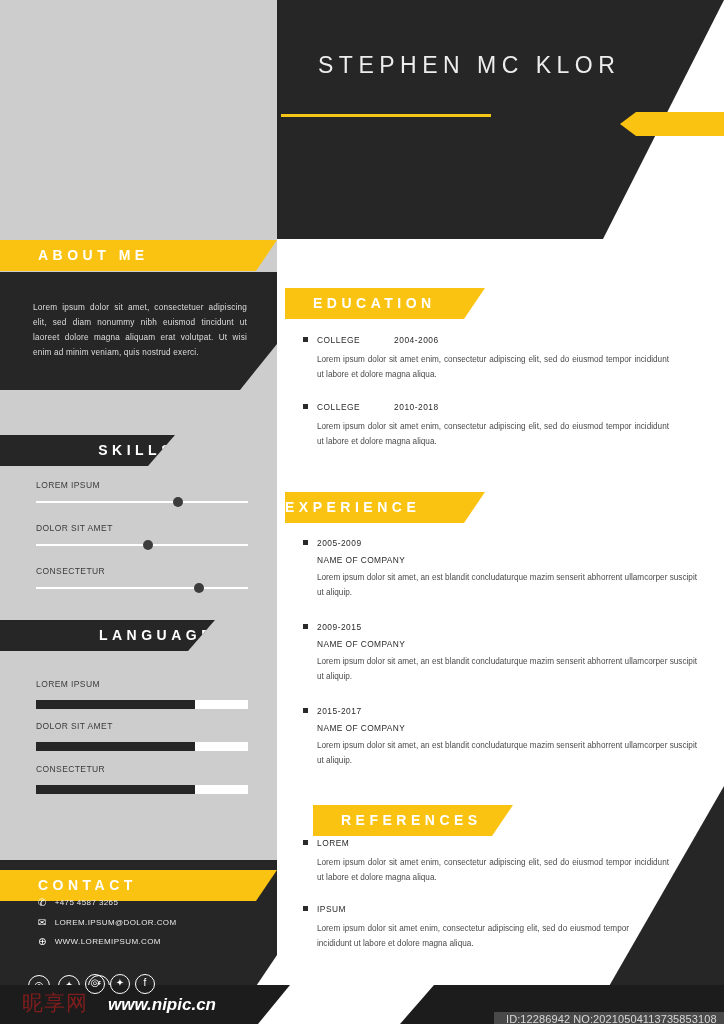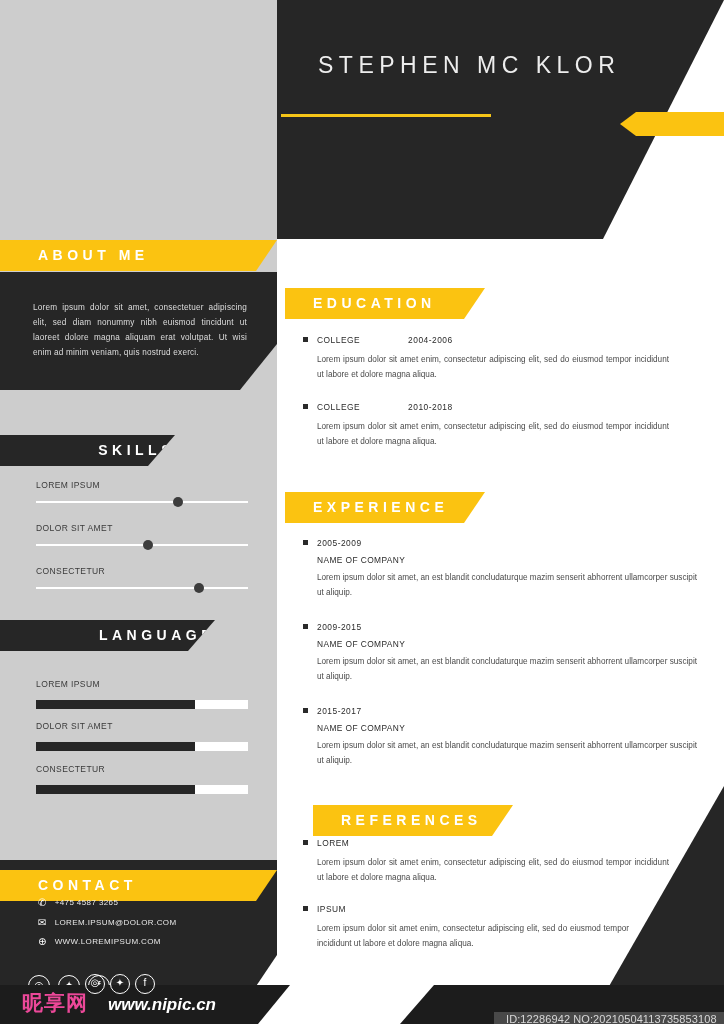--- a/index.html
+++ b/index.html
@@ -89,21 +89,21 @@
   .banner-contact{left:0;top:826px;width:277px;
     clip-path:polygon(0 0, 277px 0, 256px 31px, 0 31px);margin-top:44px;}
   .banner-contact span{margin-left:38px;}
 
   .banner-edu{left:285px;top:288px;width:200px;
     clip-path:polygon(0 0, 200px 0, 179px 31px, 0 31px);}
   .banner-edu span{margin-left:28px;}
 
   .banner-exp{left:285px;top:492px;width:200px;
     clip-path:polygon(0 0, 200px 0, 179px 31px, 0 31px);}
-  .banner-exp span{margin-left:28px;}
+  .banner-exp span{}
 
   .banner-ref{left:285px;top:805px;width:200px;
     clip-path:polygon(0 0, 200px 0, 179px 31px, 0 31px);margin-left:28px;}
   .banner-ref span{margin-left:28px;}
 
   
   .name{
     position:absolute;left:318px;top:52px;
     color:#ededed;font-size:23px;letter-spacing:5.5px;font-weight:400;
     white-space:nowrap;
@@ -164,21 +164,21 @@
   
   .entry{position:absolute;left:303px;width:400px;}
   .entry-head{
     color:#2a2a2a;font-size:8.4px;letter-spacing:.5px;margin-bottom:7px;
     white-space:nowrap;
   }
   .bullet{
     display:inline-block;width:5px;height:5px;background:#2a2a2a;
     margin-right:9px;vertical-align:1px;
   }
-  .entry-date{margin-left:48px;}
+  .entry-date{margin-left:34px;}
   .entry-company{
     color:#2a2a2a;font-size:8.4px;letter-spacing:.4px;margin-left:14px;
     margin-bottom:5px;
   }
   .entry-body{
     color:#4a4a4a;font-size:8.2px;line-height:15px;margin-left:14px;
     text-align:justify;
   }
   .w-edu{width:352px;}
   .w-exp{width:380px;}
@@ -191,21 +191,21 @@
     background:#1c1c1c;
     clip-path:polygon(0 0, 290px 0, 258px 39px, 0 39px);
   }
   .wm-bar2{
     position:absolute;left:0;top:985px;width:724px;height:39px;
     background:#1c1c1c;
     clip-path:polygon(724px 0, 724px 39px, 400px 39px, 434px 0);
   }
   .wm-logo{
     position:absolute;left:22px;top:989px;
-    color:#ec4899;font-size:21px;font-weight:700;
+    color:#7f1d1d;font-size:21px;font-weight:400;
     font-family:"DejaVu Sans",sans-serif;letter-spacing:1px;
   }
   .wm-url{
     position:absolute;left:108px;top:995px;
     color:#ffffff;font-size:17px;font-style:italic;font-weight:700;
   }
   .wm-social{position:absolute;left:85px;top:974px;display:flex;gap:5px;}
   .wm-social .s{
     width:18px;height:18px;border-radius:50%;border:1.5px solid #fff;
     color:#fff;font-size:10px;line-height:16px;text-align:center;

